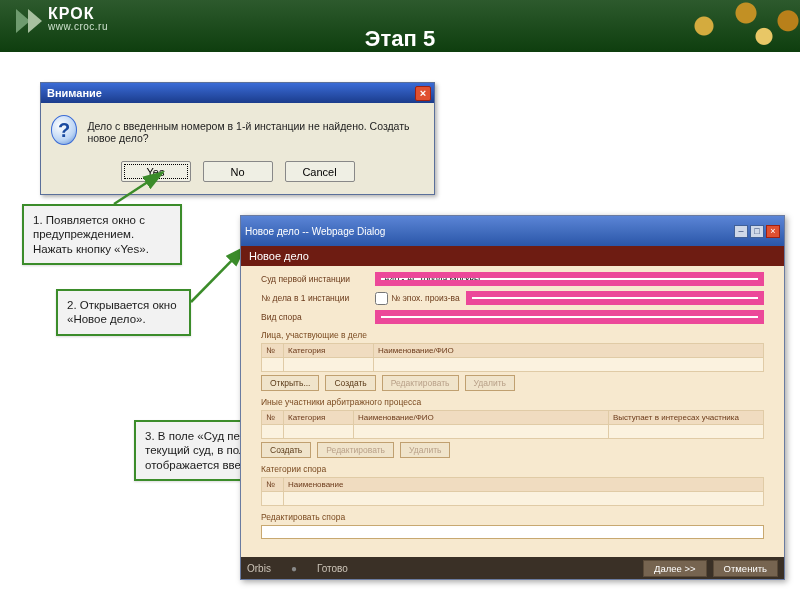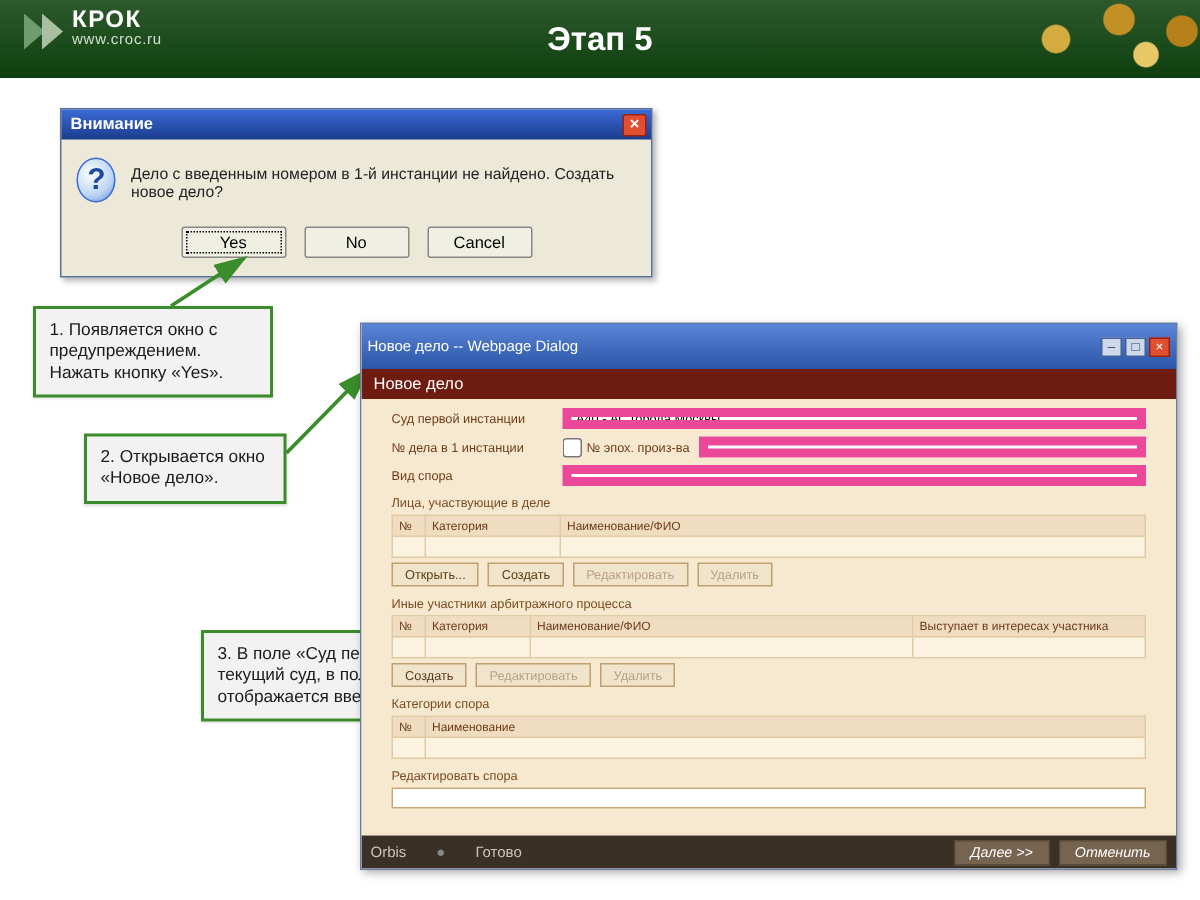--- a/index.html
+++ b/index.html
@@ -8,21 +8,21 @@
     font-family: Arial, Helvetica, sans-serif;
     background: #fff;
     position: relative;
     overflow: hidden;
   }
   
   .banner {
     position: relative;
     width: 100%; height: 52px;
     background: linear-gradient(180deg,#2d5a2d 0%, #0e3e0e 100%);
-    display: flex; align-items: center; justify-content: center;
+    display: flex; align-items: flex-end; justify-content: center;
   }
   .banner-title { color: #fff; font-size: 22px; font-weight: bold; }
   .banner-logo {
     position: absolute; left: 14px; top: 6px;
     display: flex; align-items: center; color: #fff; gap: 6px;
   }
   .banner-logo .mark {
     width: 28px; height: 24px; border: 2px solid #fff0;
     position: relative;
   }
@@ -45,21 +45,21 @@
     position:absolute; right:0; top:0; height:100%; width:120px;
     background:
       radial-gradient(circle at 20% 50%, #d4ab3e 9px, transparent 10px),
       radial-gradient(circle at 55% 25%, #c29024 10px, transparent 11px),
       radial-gradient(circle at 70% 70%, #e8c766 8px, transparent 9px),
       radial-gradient(circle at 90% 40%, #b8801a 10px, transparent 11px);
   }
 
   
   .msgbox {
-    position:absolute; left:40px; top:72px;
+    position:absolute; left:40px; top:82px;
     width:395px; border:1px solid #5a6f9a;
     background:#ece9d8; box-shadow: 2px 2px 4px rgba(0,0,0,.3);
   }
   .msgbox .titlebar {
     height:20px; background: linear-gradient(180deg,#3a6bd6,#1b3c8c);
     display:flex; justify-content:space-between; align-items:center;
     padding:0 3px 0 6px; color:#fff; font-size:11px; font-weight:bold;
   }
   .msgbox .closebtn {
     width:16px; height:15px; background:#e05030; border:1px solid #a02010;
@@ -139,21 +139,21 @@
   }
   .btnrow button:disabled { color:#b8a088; cursor:default; }
   .app-footer {
     height:22px; background:#3a3026; display:flex; justify-content:space-between;
     align-items:center; padding:0 6px;
   }
   .app-footer .left { color:#ccc4b8; font-size:10px; display:flex; gap:20px; align-items:center;}
   .app-footer .right { display:flex; gap:6px; }
   .app-footer button {
     font-size:9.5px; height:17px; padding:0 10px;
-    background:#766450; color:#fff; border:1px solid #5a4a38; cursor:pointer;font-style:italic;
+    background:#766450; color:#fff; border:1px solid #5a4a38; cursor:pointer;
   }
 </style>
 </head>
 <body>
 
 <div class="banner">
   <div class="banner-logo">
     <div class="mark"></div>
     <div class="txt">
       <span class="name">КРОК</span>

